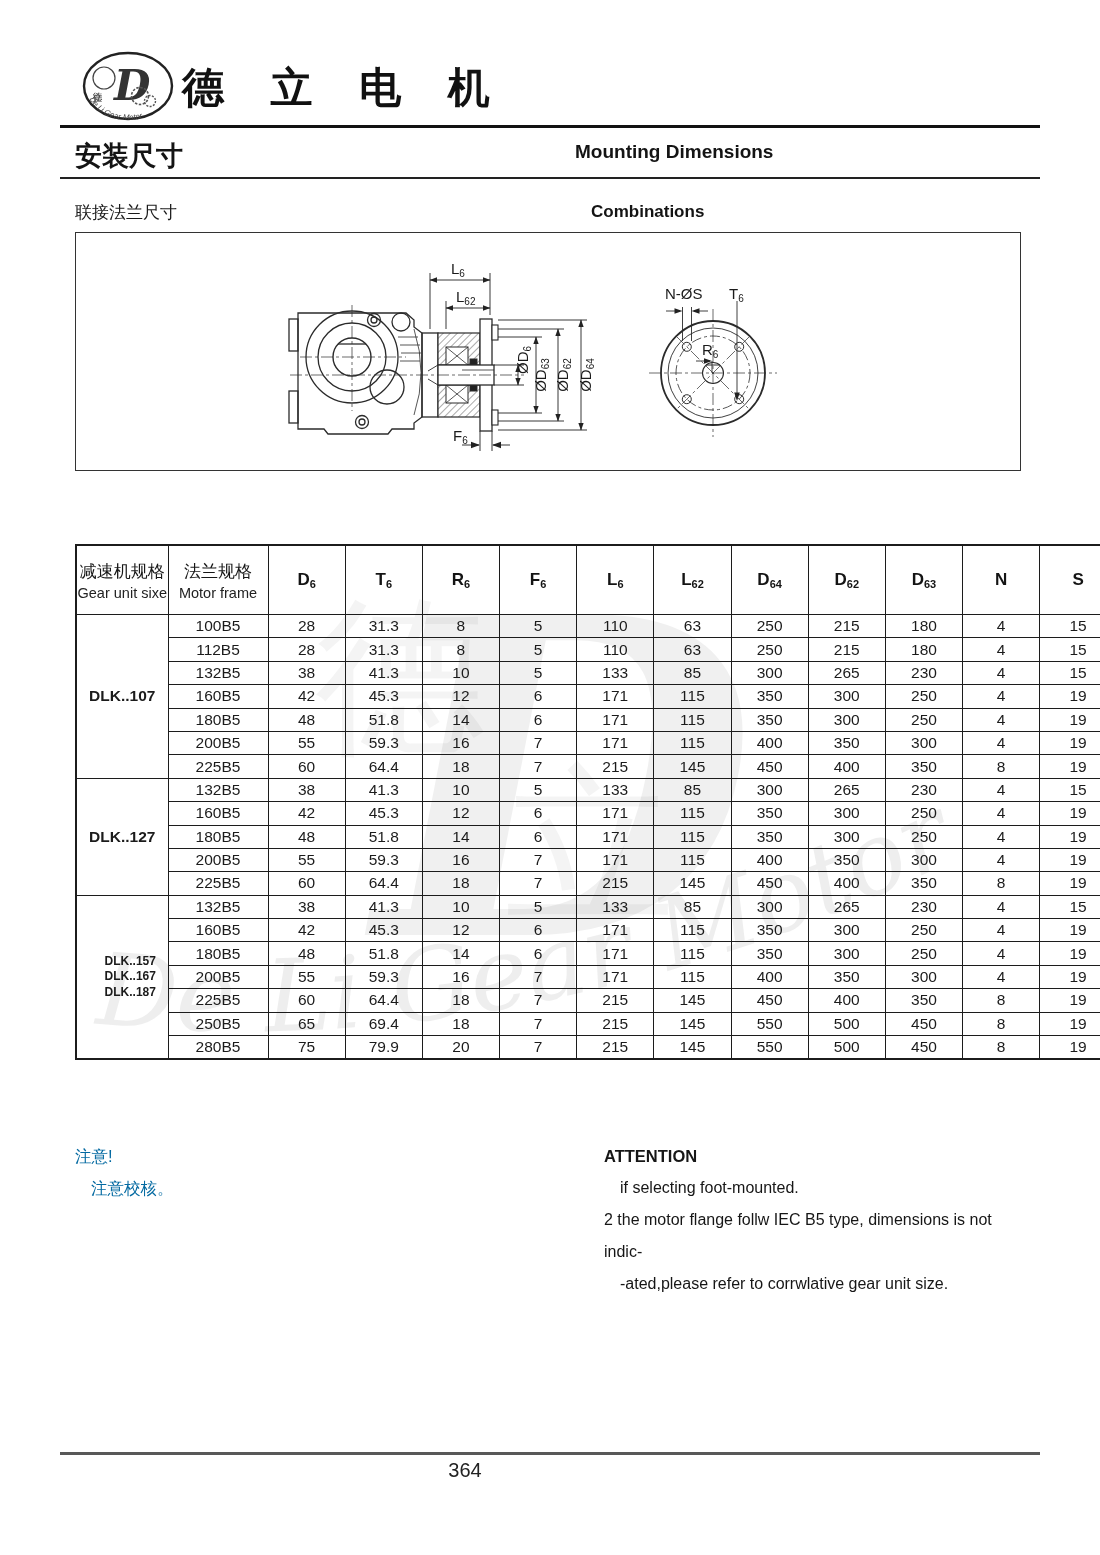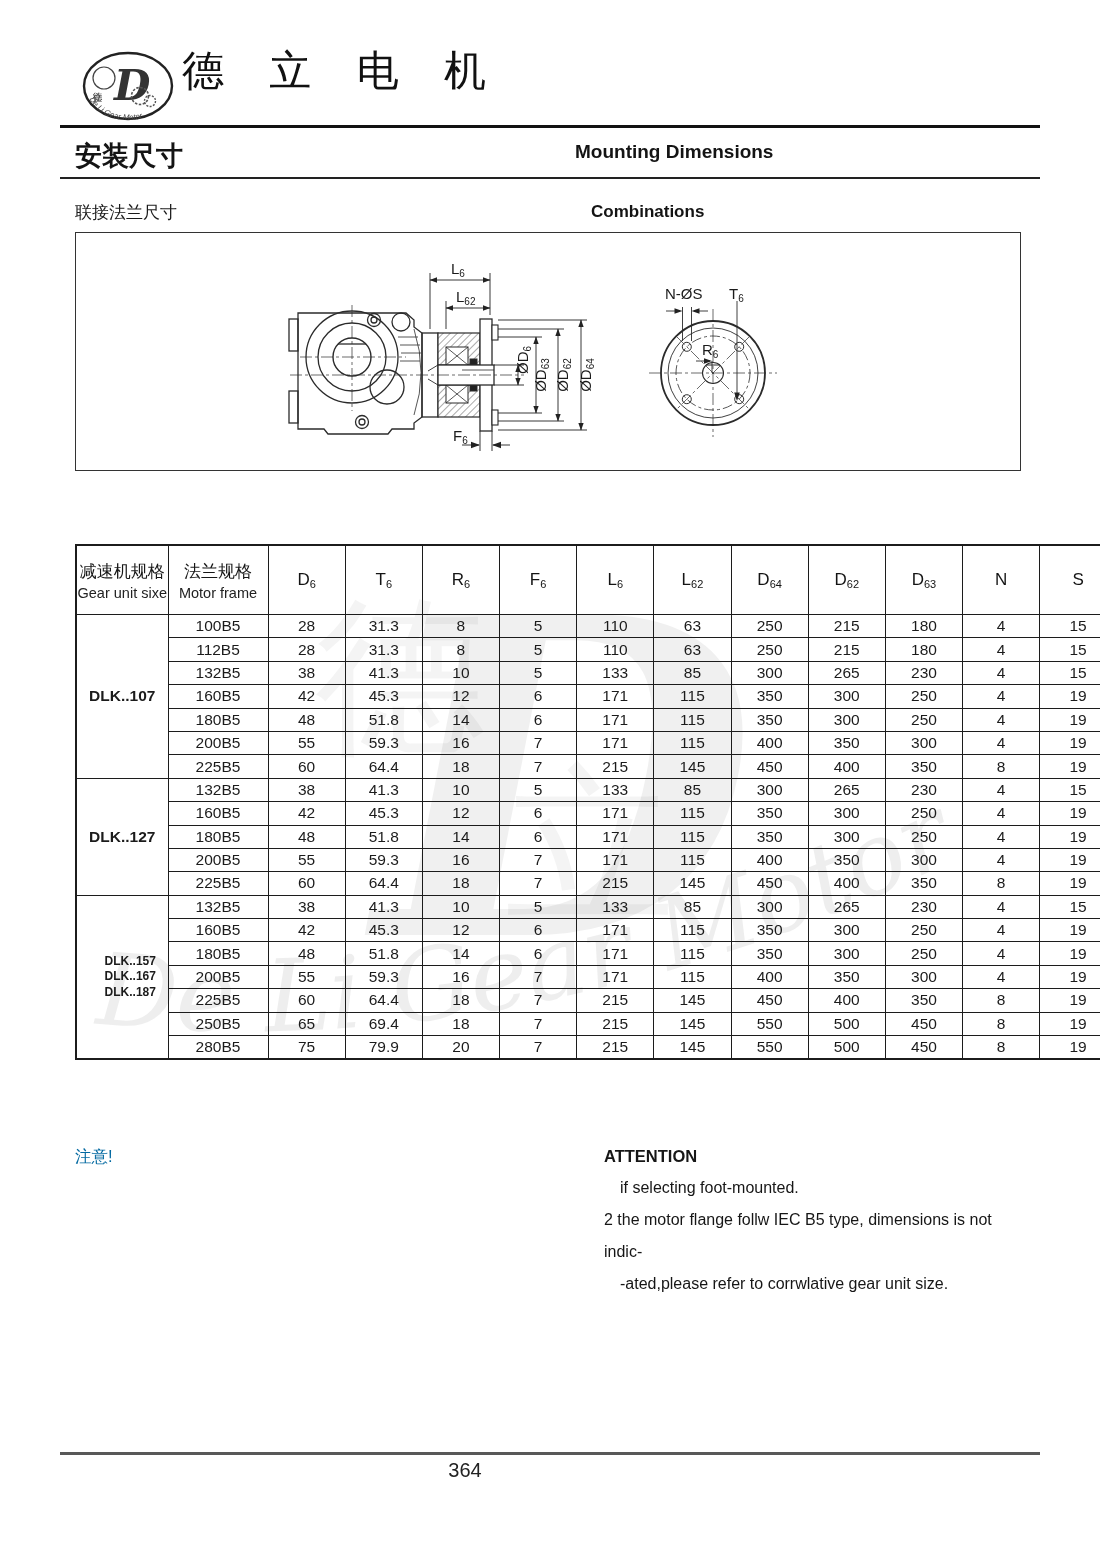--- a/index.html
+++ b/index.html
@@ -2,42 +2,42 @@
 <html><head>
 <meta charset="utf-8">
 <style>
   html,body{margin:0;padding:0;background:#ffffff;}
   .page{
     position:relative;width:1100px;height:1555px;background:#fff;
     font-family:"Liberation Sans","DejaVu Sans",sans-serif;color:#1e1e1e;overflow:hidden;
   }
   .abs{position:absolute;}
   
-  .brand-name{left:182px;top:43px;font-family:"DejaVu Serif","Liberation Serif",serif;
-    font-weight:normal;font-size:42px;letter-spacing:16px;color:#111;}
+  .brand-name{left:182px;top:60px;font-family:"DejaVu Serif","Liberation Serif",serif;
+    font-weight:bold;font-size:42px;letter-spacing:16px;color:#111;}
   .rule{background:#111;}
   .rule-1{left:60px;top:125px;width:980px;height:3px;}
   .rule-2{left:60px;top:177px;width:980px;height:2px;background:#222;}
   .title-zh{left:75px;top:138px;font-size:27px;font-weight:bold;color:#141414;}
   .title-en{left:575px;top:141px;font-size:19px;font-weight:bold;color:#141414;}
   .sub-zh{left:75px;top:201px;font-size:17px;color:#1a1a1a;}
   .sub-en{left:575px;top:202px;font-size:17px;font-weight:bold;color:#141414;margin-left:16px;}
   
   .drawing-box{left:75px;top:232px;width:944px;height:237px;border:1.5px solid #333;background:#fff;z-index:2;}
   .drawing-box svg{display:block;}
   
   .watermark{left:75px;top:545px;width:945px;height:515px;z-index:0;pointer-events:none;}
   
   .dim-table-wrap{left:75px;top:535px;z-index:1;}
   table.dims{border-collapse:collapse;table-layout:fixed;width:1043px;border:2px solid #1c1c1c;background:transparent;margin-top:9px;}
   table.dims th,table.dims td{border:1px solid #1c1c1c;text-align:center;vertical-align:middle;padding:0;}
   table.dims thead th{height:68px;}
   .name-th .zh{font-size:17px;font-weight:normal;color:#161616;}
   .name-th .en{font-size:14.5px;font-weight:normal;color:#222;margin-top:2px;}
-  .dim-th{font-size:17px;font-weight:normal;color:#141414;}
+  .dim-th{font-size:17px;font-weight:bold;color:#141414;}
   .dim-th .sub,.frame-cell .sub{font-size:11px;}
   .sub{font-size:11px;vertical-align:-3px;}
   table.dims tbody td{height:22.4px;font-size:15.5px;color:#1b1b1b;}
   td.group-cell{font-weight:bold;font-size:19px;color:#121212;}
   td.group-cell.multi{font-size:12px;line-height:1.3;padding-left:16px;}
   td.frame-cell{font-size:15.5px;}
   
   .notes-zh{left:75px;top:1140px;font-size:16.5px;line-height:32px;color:#0369a1;width:520px;}
   .notes-en{left:604px;top:1140px;font-size:16px;line-height:32px;color:#161616;width:430px;}
   .notes-en .note-title{font-weight:bold;font-size:16.5px;}
@@ -534,20 +534,21 @@
             <td>450</td>
             <td>8</td>
             <td>19</td>
           </tr>
         </tbody>
     </table>
   </div>
 
   <div class="abs notes-zh">
     <div class="note-title">注意!</div>
+    <div class="indent">注意校核。</div>
   </div>
   <div class="abs notes-en">
     <div class="note-title">ATTENTION</div>
     <div class="indent">if selecting foot-mounted.</div>
     <div>2 the motor flange follw IEC B5 type, dimensions is not indic-</div>
     <div class="indent">-ated,please refer to corrwlative gear unit size.</div>
   </div>
 
   <div class="abs rule-bottom"></div>
   <div class="abs page-number">364</div>

